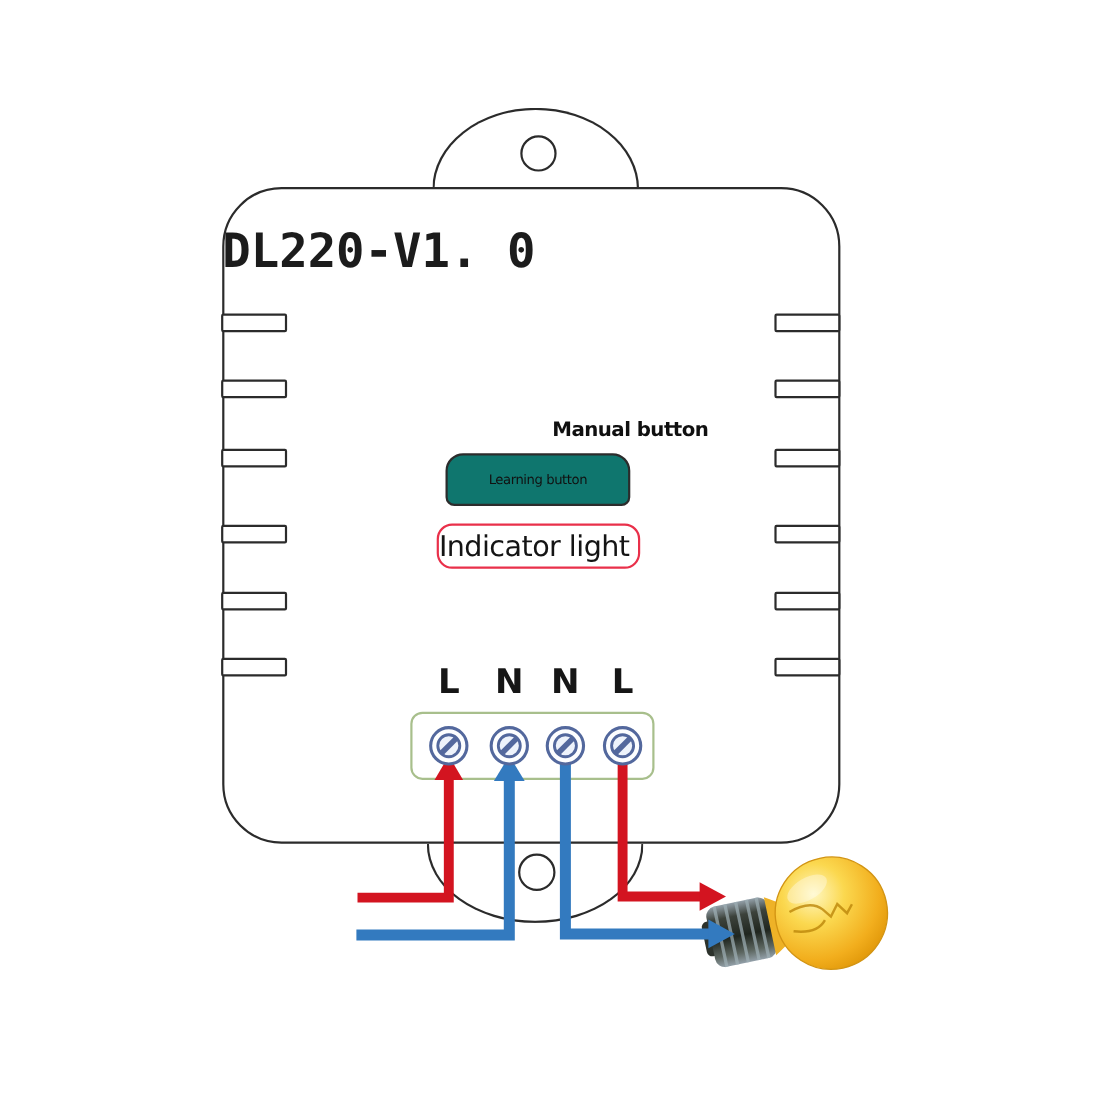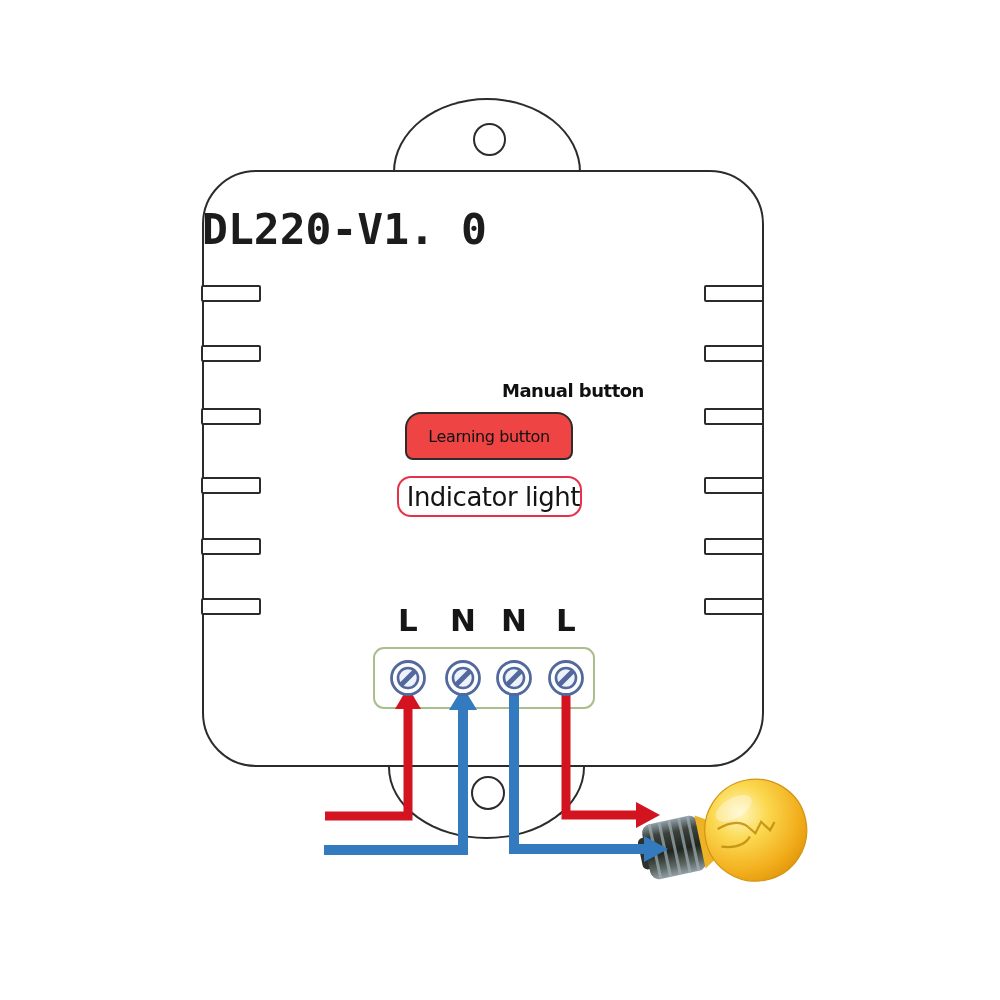--- a/index.html
+++ b/index.html
@@ -34,29 +34,29 @@
   .title{
     left:202px;top:207px;width:562px;
     font-family:"DejaVu Sans Mono","Liberation Mono",monospace;
     font-weight:bold;font-size:43px;line-height:1.05;color:#1c1c1c;letter-spacing:0px;
   }
   .manual-label{
     left:202px;top:380px;width:670px;text-align:center;
     font-size:18px;font-weight:bold;letter-spacing:-0.5px;color:#101010;margin-left:36px;
   }
   .learning-box{
-    left:405px;top:412px;width:168px;height:48px;background:#ef4444;
+    left:405px;top:412px;width:168px;height:48px;background:#0f766e;
     border:2.5px solid #2c2c2c;border-radius:16px 16px 8px 8px;
     display:flex;align-items:center;justify-content:center;
-    font-size:16px;letter-spacing:-0.4px;color:#111;white-space:nowrap;
+    font-size:12px;letter-spacing:-0.4px;color:#111;white-space:nowrap;
   }
   .indicator-box{
     left:397px;top:476px;width:185px;height:41px;background:#fff;
     border:2.5px solid #e9304a;border-radius:14px;
-    display:flex;align-items:center;justify-content:flex-end;
+    display:flex;align-items:center;justify-content:flex-start;
     font-size:26px;letter-spacing:-0.5px;color:#141414;white-space:nowrap;
   }
   .term-label{
     position:absolute;top:605px;width:44px;text-align:center;
     font-size:31px;font-weight:bold;color:#161616;line-height:1;
   }
   .terminal-block{
     left:373px;top:647px;width:222px;height:62px;background:#fff;
     border:2.5px solid #a8bf8c;border-radius:11px;
   }

